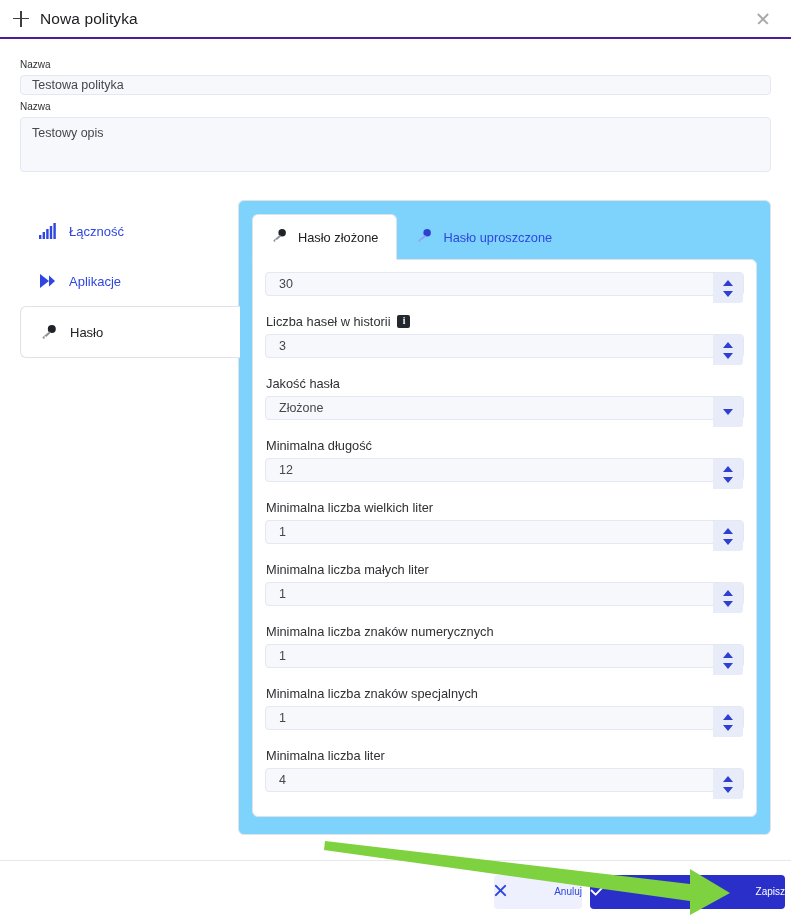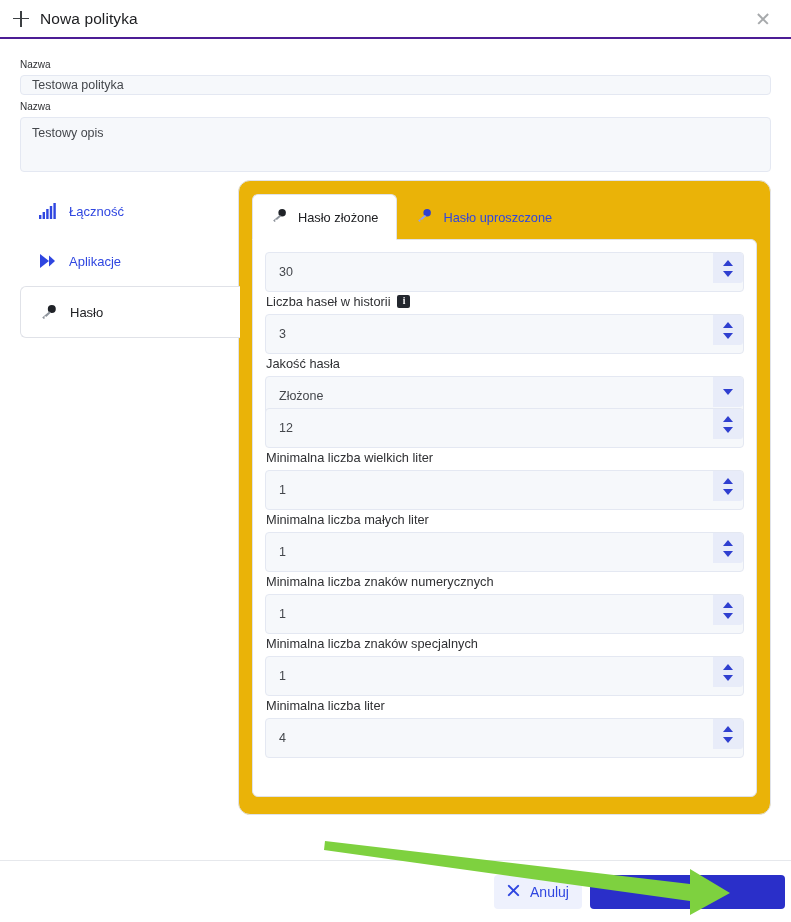--- a/index.html
+++ b/index.html
@@ -102,21 +102,21 @@
     font-size: 12.5px;
     color: #44474c;
     padding: 8px 11px;
     font-family: inherit;
     resize: none;
   }
 
   
   .split {
     display: flex;
-    margin-top: 4px;
+    margin-top: 24px;
     height: 635px;
   }
 
   .sidebar {
     width: 219px;
     flex: 0 0 219px;
     padding-top: 6px;
   }
   .nav-item {
     display: flex;
@@ -141,22 +141,22 @@
   }
   .nav-icon {
     width: 18px; height: 18px;
     flex: 0 0 18px;
     display: flex; align-items: center; justify-content: center;
   }
 
   .panel {
     flex: 1 1 auto;
     border: 1px solid #e0e2e8;
-    border-radius: 12px;
-    background: #eab308;
+    border-radius: 6px;
+    background: #7dd3fc;
     margin-left: -1px;
     padding: 13px;
     position: relative;
     z-index: 1;
   }
 
   
   .tabs {
     display: flex;
     position: relative;
@@ -217,21 +217,21 @@
     line-height: 1;
   }
 
   .spin-wrap, .select-wrap {
     position: relative;
     width: 100%;
     height: 32px;
   }
   .spin-input, .select-input {
     width: 100%;
-    height: 40px;
+    height: 24px;
     background: #f6f8fb;
     border: 1px solid #e4e8f2;
     border-radius: 4px;
     font-size: 12.5px;
     color: #44474c;
     padding: 0 40px 0 13px;
     line-height: 30px;
     font-family: inherit;
   }
   .spin-btns {
@@ -275,25 +275,25 @@
     display: flex;
     align-items: center;
     justify-content: flex-end;
     gap: 8px;
     padding: 0 6px 0 20px;
     background: #fff;
   }
   .btn {
     display: flex;
     align-items: center;
-    justify-content: center;
+    justify-content: space-between;
     gap: 10px;
     height: 34px;
     border-radius: 4px;
-    font-size: 14px;
+    font-size: 10px;
     cursor: pointer;
     border: none;
     font-family: inherit;
   }
   .btn-cancel {
     background: #eef1fd;
     color: #2f46e0;
     width: 88px;
   }
   .btn-save {
@@ -418,20 +418,23 @@
           <div class="row-label">
             <span>Jakość hasła</span>
           </div>
           <div class="select-wrap">
             <input class="select-input" readonly="" value="Złożone" style="">
             <span class="select-arrow">
               <span class="tri-down"></span>
             </span>
           </div>
 
+          <div class="row-label">
+            <span>Minimalna długość</span>
+          </div>
           <div class="spin-wrap">
             <input class="spin-input" value="12" style="">
             <span class="spin-btns">
               <span class="tri-up"></span>
               <span class="tri-down"></span>
             </span>
           </div>
 
           <div class="row-label">
             <span>Minimalna liczba wielkich liter</span>

